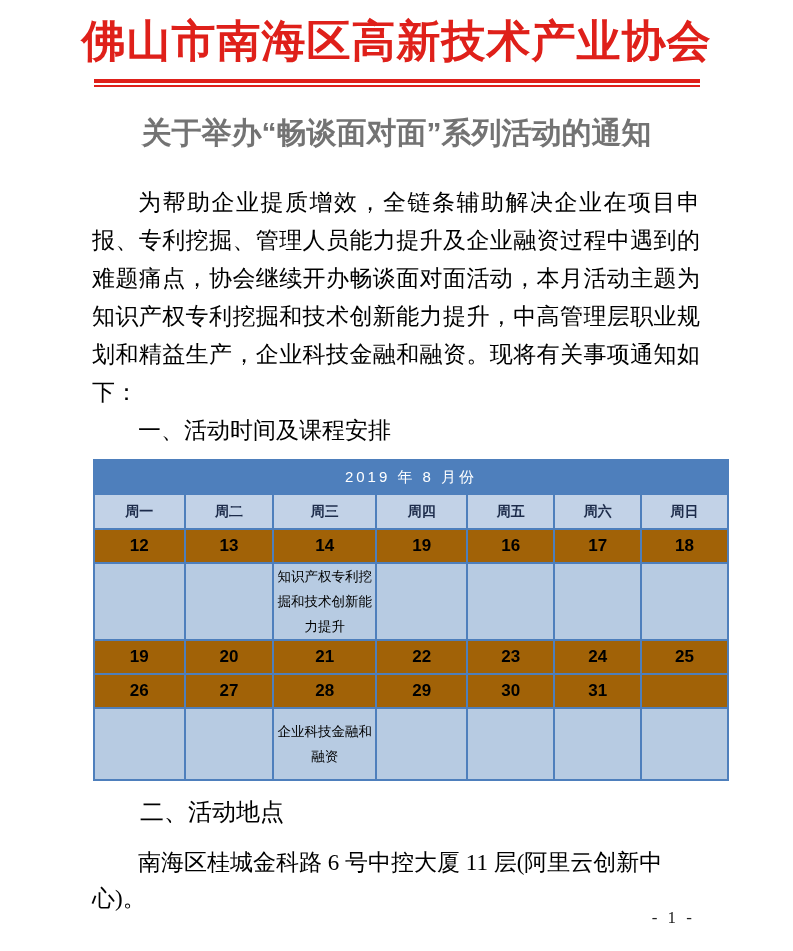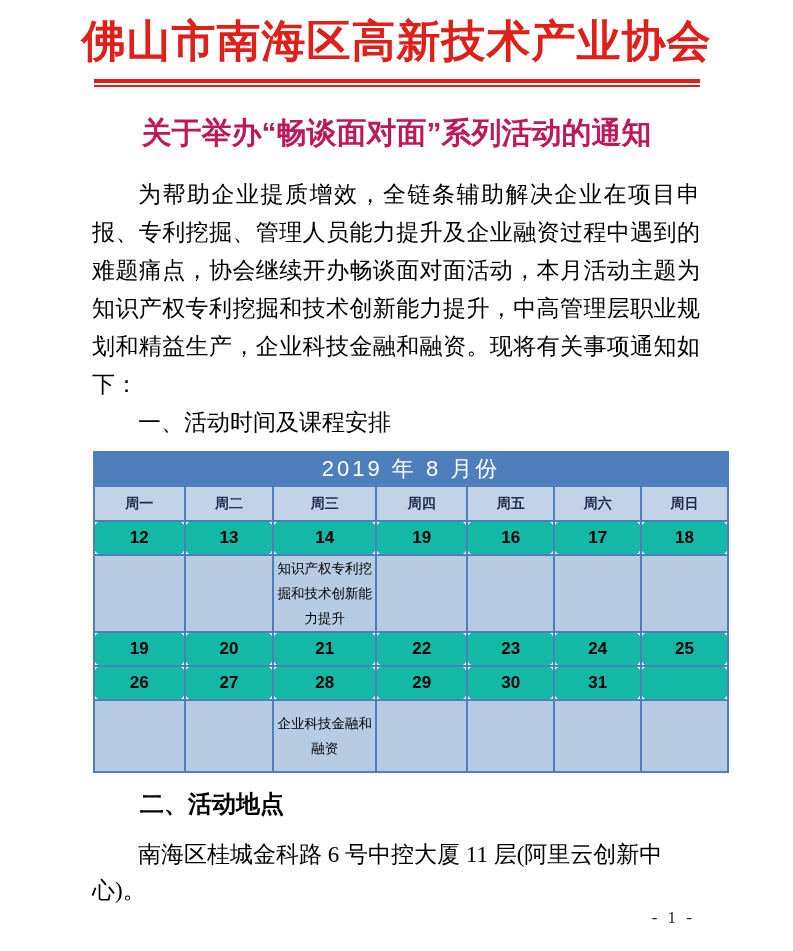--- a/index.html
+++ b/index.html
@@ -28,27 +28,27 @@
     height: 2px;
     margin: 10px auto 0 auto;
     border-top: 4px solid var(--accent-red, #df201a);
     border-bottom: 2px solid var(--accent-red, #df201a);
   }
   .doc-title {
     margin: 26px 0 0 0;
     text-align: center;
     font-size: 30px;
     font-weight: bold;
-    color: #be185d;
+    color: #737373;
     font-family: "Liberation Sans", sans-serif;
     line-height: 1.3;
   }
 
   .intro-paragraph {
-    margin: 24px 93px 0 92px;
+    margin: 32px 93px 0 92px;
     font-size: 23px;
     line-height: 38px;
     text-indent: 2em;
     text-align: justify;
     font-family: "Liberation Serif", serif;
   }
   .section-heading-1 {
     margin: 0 93px 0 92px;
     font-size: 23px;
     line-height: 38px;
@@ -64,59 +64,58 @@
   }
   table.calendar td, table.calendar th {
     border: 2px solid var(--table-border, #4e7fbc);
     text-align: center;
     vertical-align: middle;
     padding: 0;
   }
   td.cal-title {
     background: var(--table-header-bg, #4e7fbc);
     color: #ffffff;
-    font-size: 22px;
+    font-size: 15px;
     letter-spacing: 3px;
     height: 32px;
     font-family: "Liberation Sans", sans-serif;
   }
   th.weekday {
     background: var(--table-light-bg, #bfd0e6);
     color: var(--weekday-text, #1c2b4a);
     font-size: 14px;
     font-weight: bold;
     height: 33px;
     font-family: "Liberation Serif", serif;
   }
   td.date-cell {
-    background: #14b8a6;
+    background: #a16207;
     font-family: "Liberation Sans", sans-serif;
     font-weight: bold;
     font-size: 17px;
     color: #000;
     height: 32px;
-    border-radius: 8px;
   }
   td.event-cell {
     background: var(--table-event-bg, #b7cbe2);
     height: 70px;
     font-size: 13.5px;
     line-height: 25px;
     padding: 4px 8px;
     color: #000;
     font-family: "Liberation Serif", serif;
     margin-left: 30px;
   }
 
   .section-heading-2 {
     margin: 14px 93px 16px 92px;
     font-size: 24px;
     line-height: 34px;
     text-indent: 2em;
-    font-weight: bold;
+    font-weight: normal;
     font-family: "Liberation Sans", sans-serif;
   }
   .address-line {
     margin: 6px 93px 0 92px;
     font-size: 23px;
     line-height: 36px;
     text-indent: 2em;
     font-family: "Liberation Serif", serif;
   }
   .page-number {

